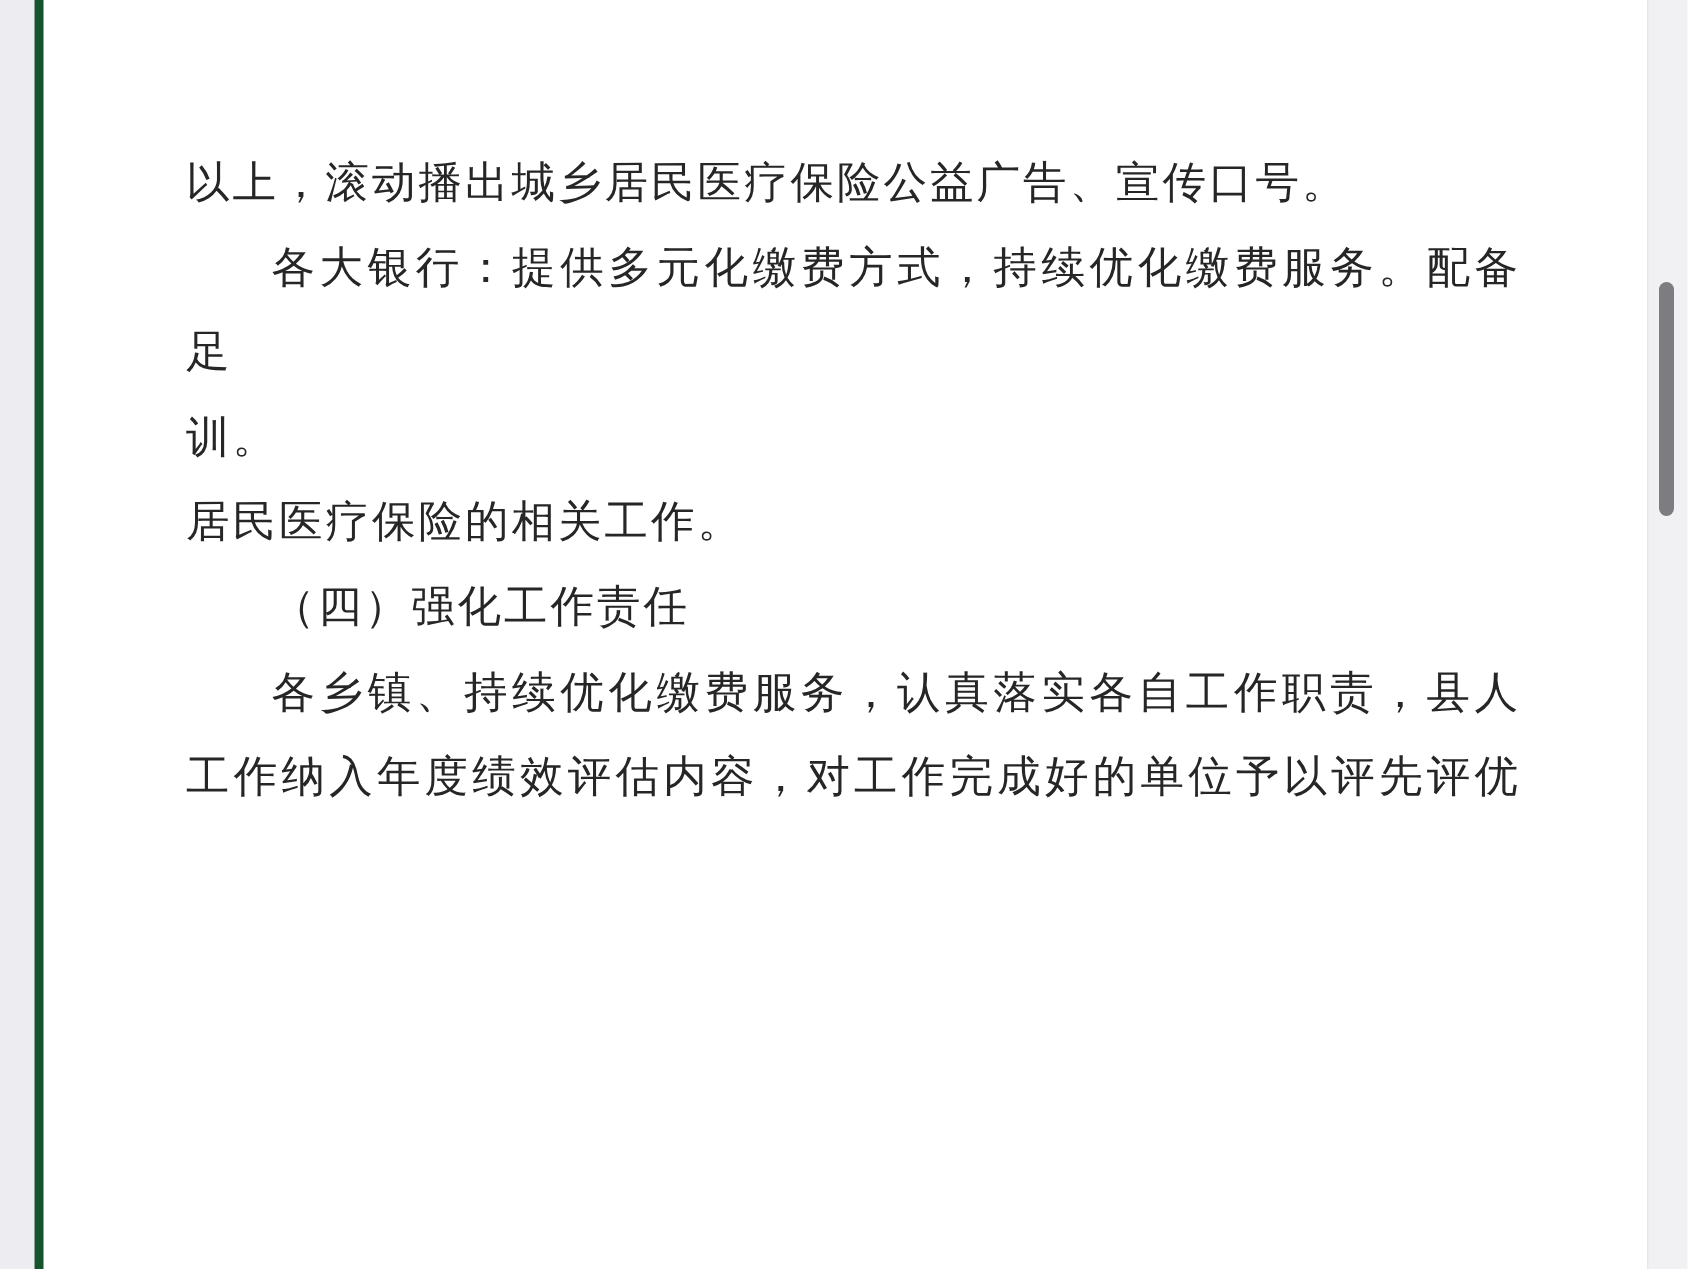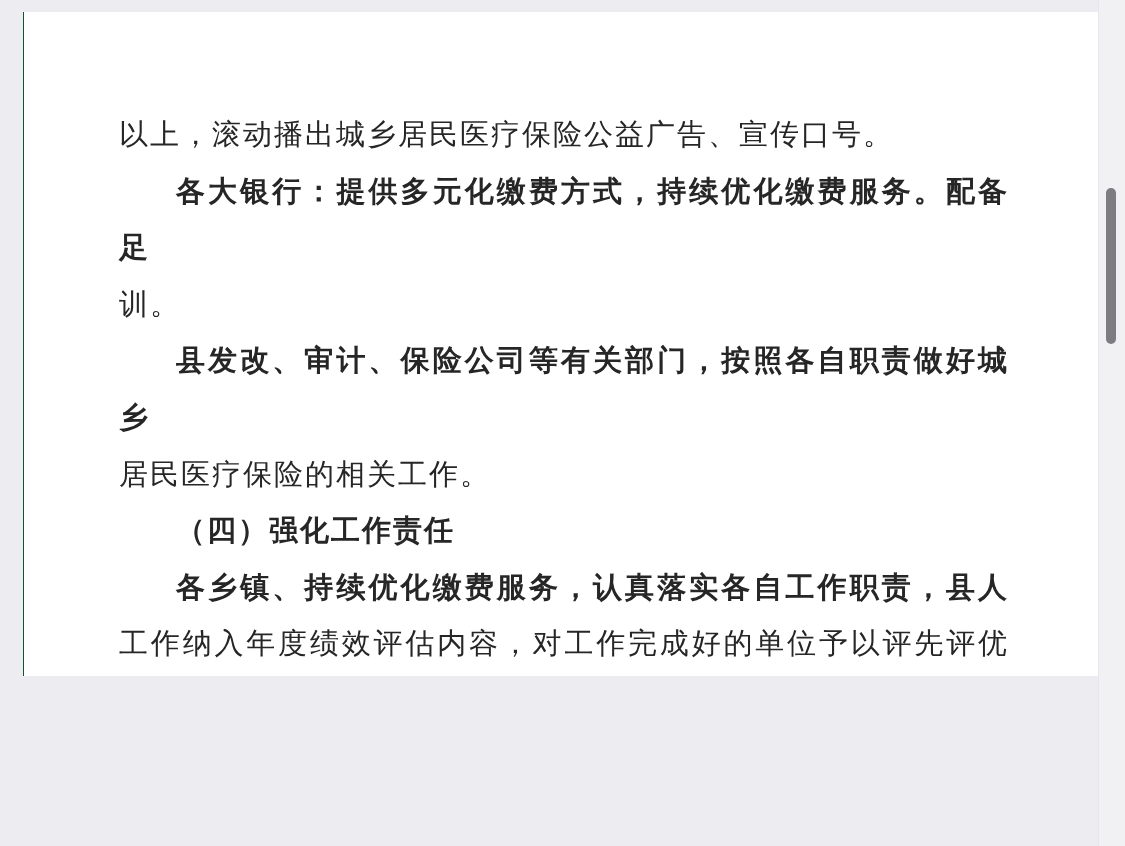--- a/index.html
+++ b/index.html
@@ -13,25 +13,25 @@
   .canvas {
     position: relative;
     width: 1125px;
     height: 846px;
     background: #ececf1;
   }
   
   .paper {
     position: absolute;
     left: 23px;
-    top: 12px;
+    top: 0;
     width: 1075px;
-    height: 664px;
+    height: 846px;
     background: #ffffff;
-    border-left: 1px solid #14532d;
+    border-left: 6px solid #14532d;
     box-sizing: border-box;
   }
   
   .textblock {
     position: absolute;
     left: 95px;           
     top: 94px;
     width: 890px;
     color: #262626;
   }
@@ -42,24 +42,23 @@
     white-space: nowrap;
     text-align: left;
   }
   .line.just {
     white-space: normal;
     text-align: justify;
     text-align-last: justify;
   }
   .line.indent {
     text-indent: 57px;
-    font-weight: bold;
   }
   .line.heading {
-    font-weight: 700;
+    font-weight: 400;
   }
   
   .scroll-track {
     position: absolute;
     right: 0;
     top: 0;
     width: 27px;
     height: 846px;
     background: #f1f1f4;
     border-left: 1px solid #e6e6eb;
@@ -79,21 +78,20 @@
 <body>
 
 <div class="canvas" style="background: rgb(236, 236, 241);">
 
   <div class="paper" style="background: rgb(255, 255, 255);">
 
     <div class="textblock" style="color: rgb(38, 38, 38);">
       <div class="line">以上，滚动播出城乡居民医疗保险公益广告、宣传口号。</div>
       <div class="line indent just">各大银行：提供多元化缴费方式，持续优化缴费服务。配备足</div>
       <div class="line">训。</div>
-      <div class="line indent just">县发改、审计、保险公司等有关部门，按照各自职责做好城乡</div>
       <div class="line">居民医疗保险的相关工作。</div>
       <div class="line indent heading">（四）强化工作责任</div>
       <div class="line indent just">各乡镇、持续优化缴费服务，认真落实各自工作职责，县人</div>
       <div class="line just">工作纳入年度绩效评估内容，对工作完成好的单位予以评先评优</div>
 
     </div>
   </div>
 
   <div class="scroll-track" style="background: rgb(241, 241, 244);">
     <div class="scroll-thumb" style="background: rgb(125, 125, 129);"></div>

